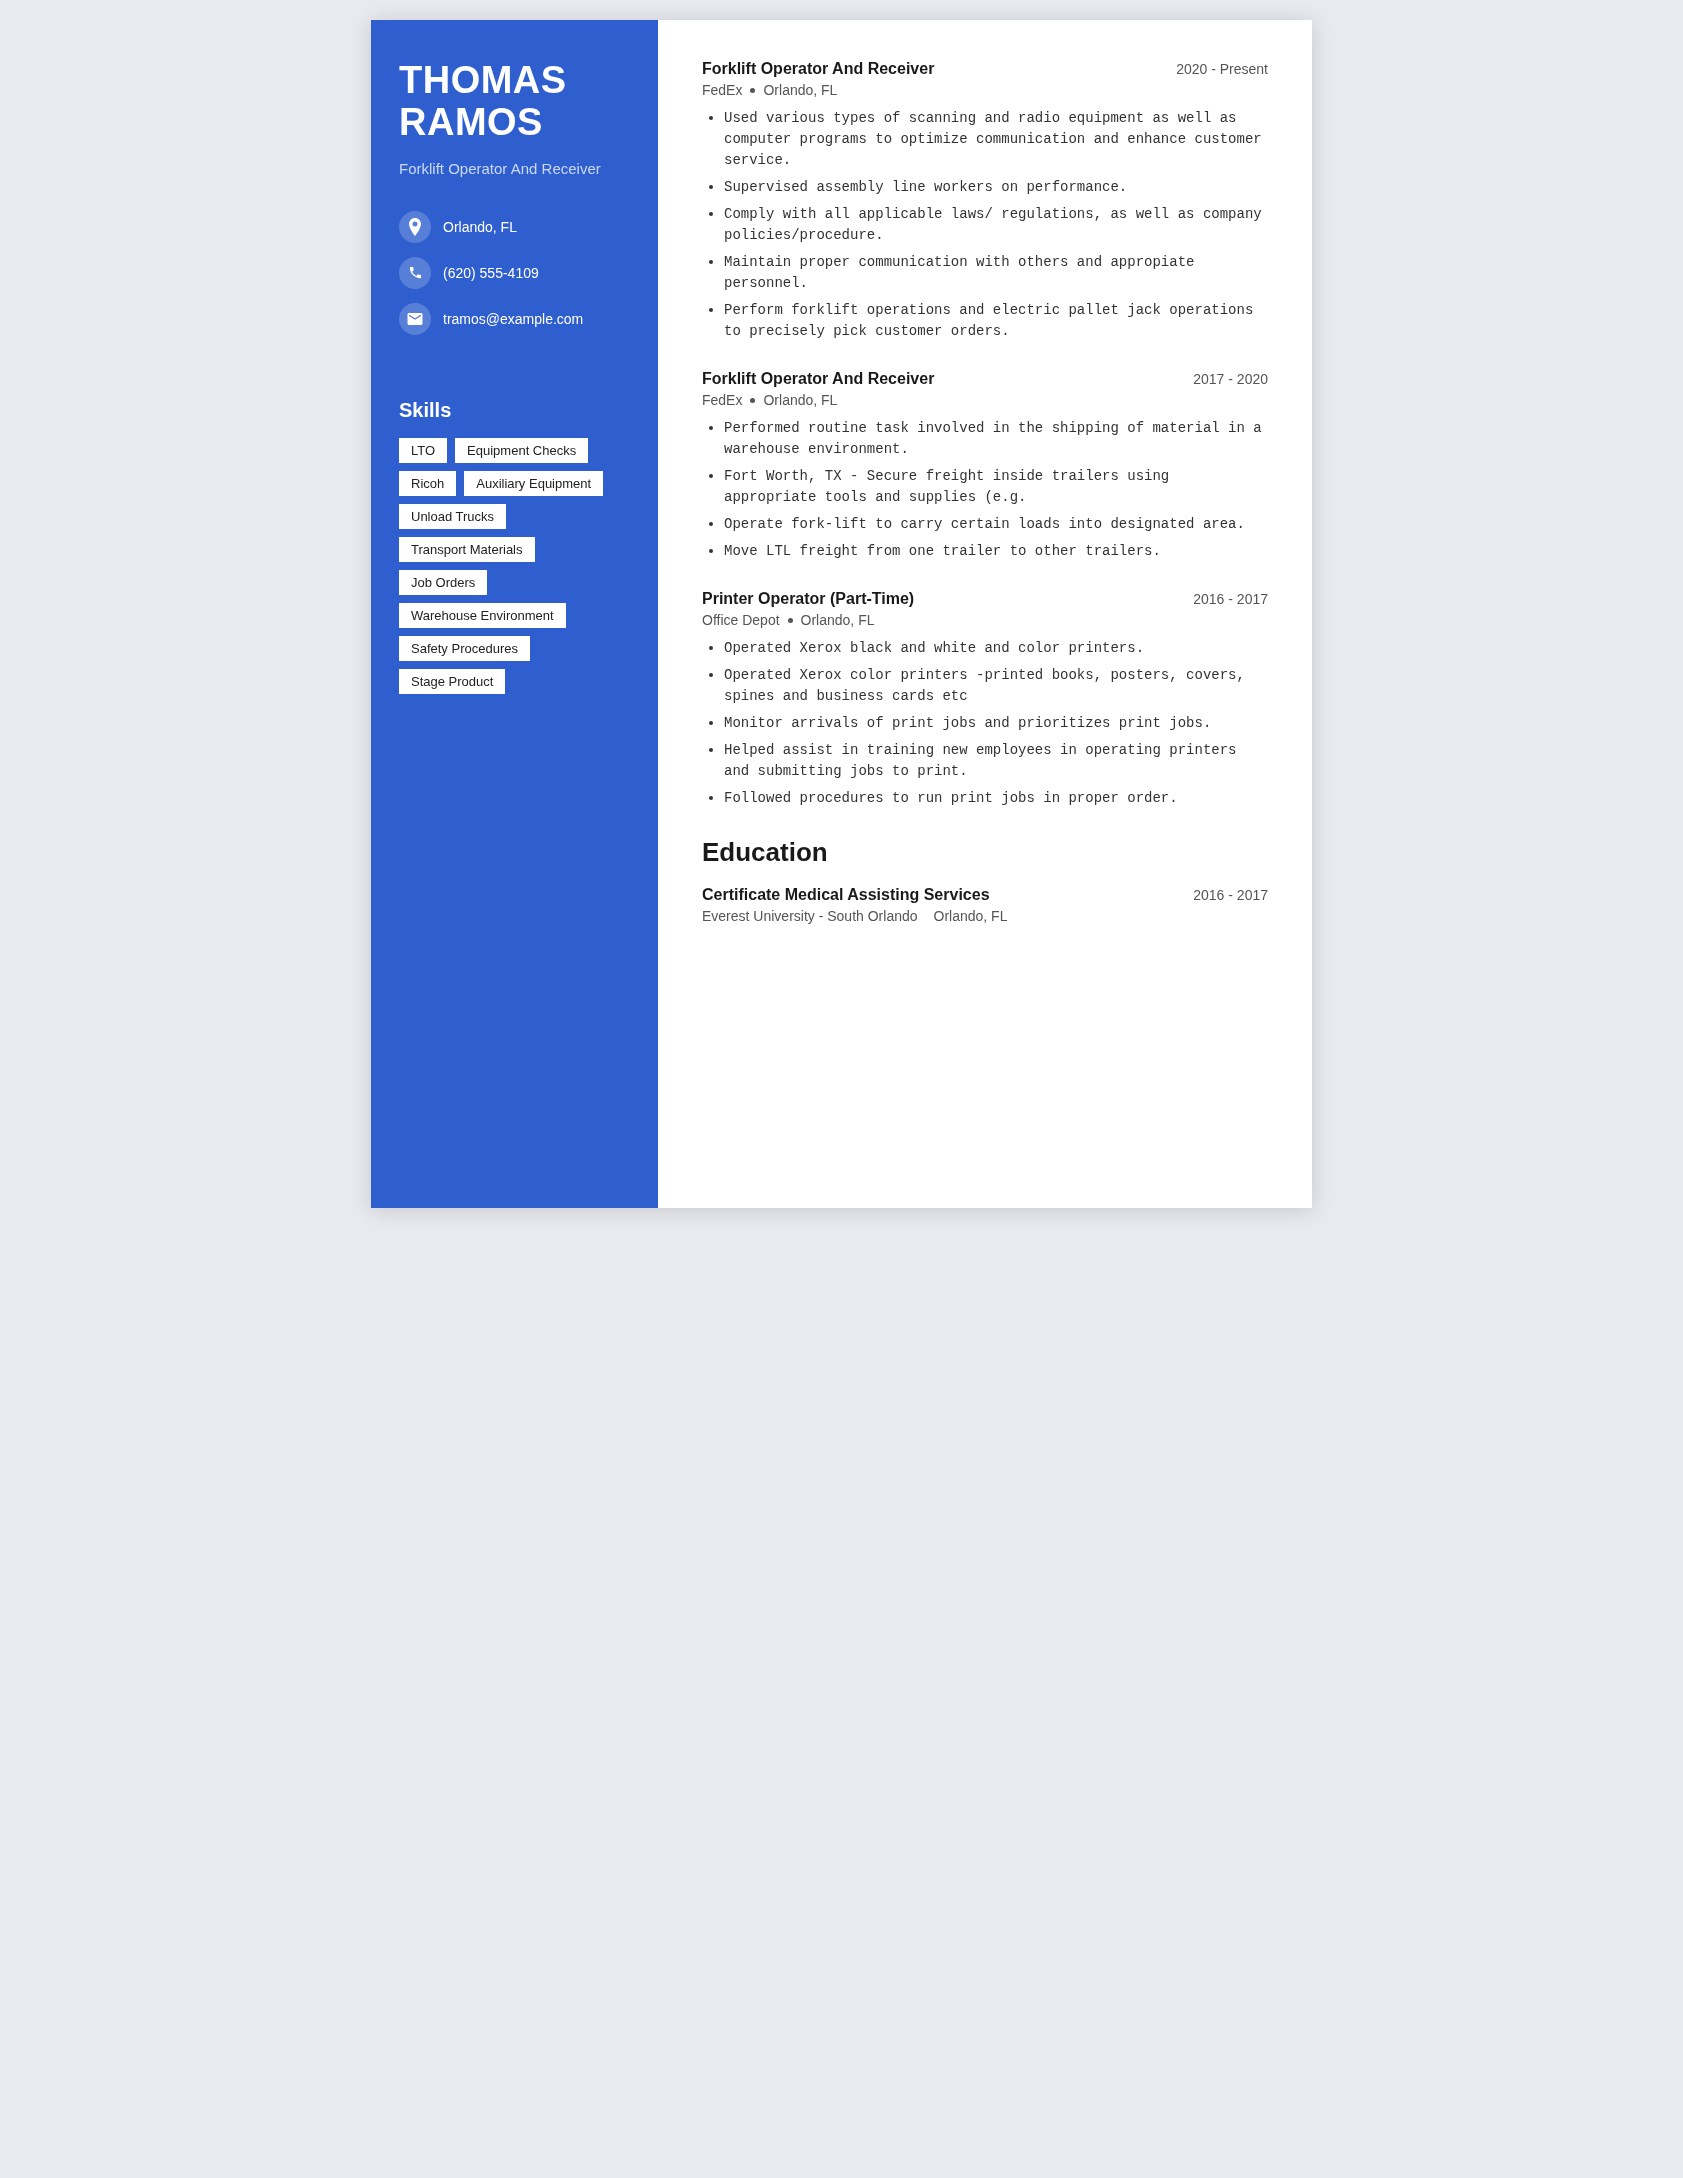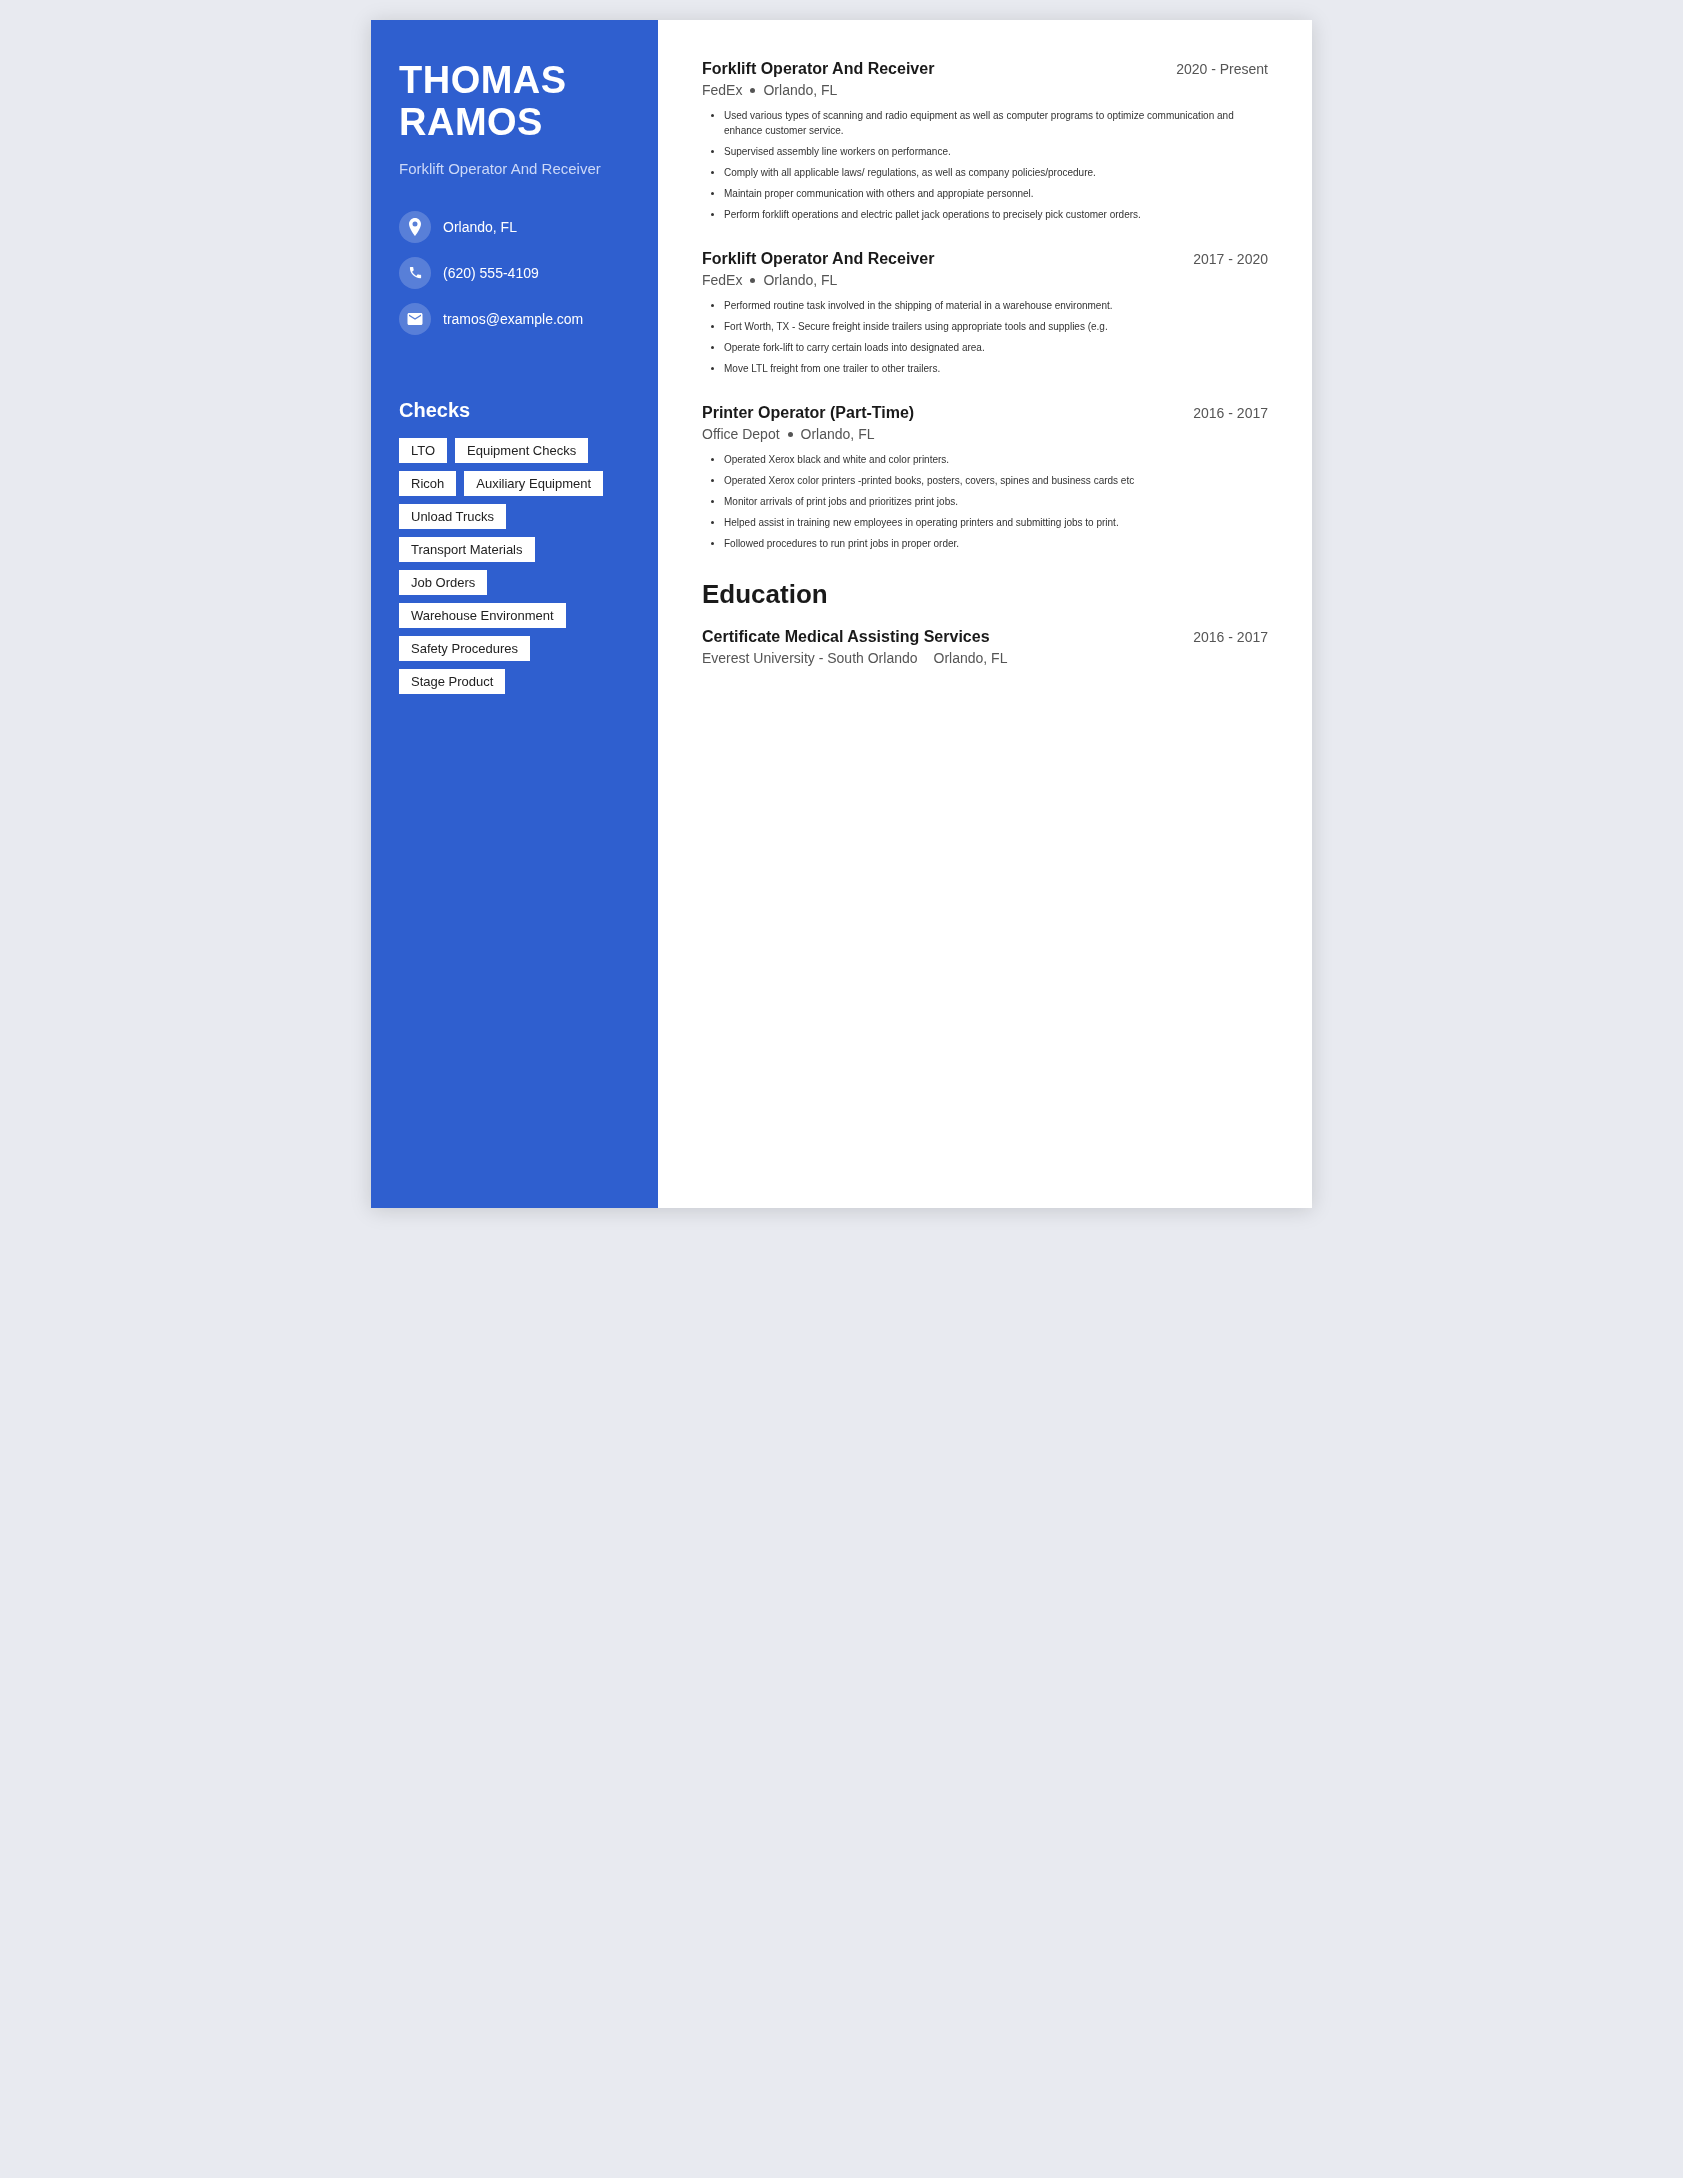--- a/index.html
+++ b/index.html
@@ -134,24 +134,25 @@
       height: 5px;
       background: #555;
       border-radius: 50%;
       display: inline-block;
     }
     .job-bullets {
       list-style: disc;
       padding-left: 22px;
     }
     .job-bullets li {
-      font-size: 10px;
+      font-size: 14px;
       color: #333;
       line-height: 1.5;
       margin-bottom: 6px;
+      font-family: Liberation Mono, monospace;
     }
     .edu-block {
       margin-bottom: 0;
     }
     .edu-header {
       display: flex;
       justify-content: space-between;
       align-items: baseline;
       margin-bottom: 4px;
     }
@@ -202,21 +203,21 @@
         <div class="contact-icon">
           <svg width="16" height="12" viewBox="0 0 20 16" fill="white">
             <path d="M18 0H2C.9 0 0 .9 0 2v12c0 1.1.9 2 2 2h16c1.1 0 2-.9 2-2V2c0-1.1-.9-2-2-2zm0 4l-8 5-8-5V2l8 5 8-5v2z"></path>
           </svg>
         </div>
         <span>tramos@example.com</span>
       </li>
     </ul>
 
     <div class="skills-section">
-      <div class="skills-heading">Checks</div>
+      <div class="skills-heading">Skills</div>
       <div class="skills-tags">
       <span class="skill-tag">LTO</span>
           <span class="skill-tag">Equipment Checks</span>
           <span class="skill-tag">Ricoh</span>
           <span class="skill-tag">Auxiliary Equipment</span>
           <span class="skill-tag">Unload Trucks</span>
           <span class="skill-tag">Transport Materials</span>
           <span class="skill-tag">Job Orders</span>
           <span class="skill-tag">Warehouse Environment</span>
           <span class="skill-tag">Safety Procedures</span>

